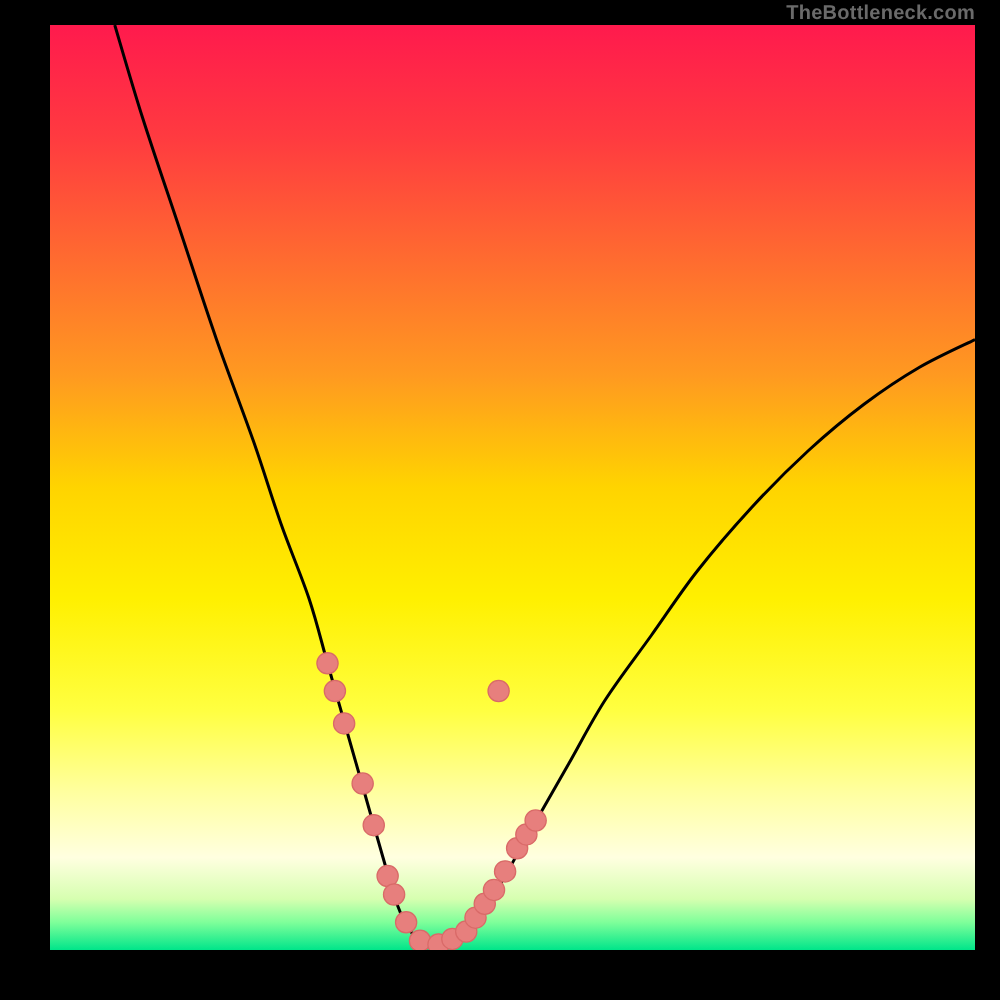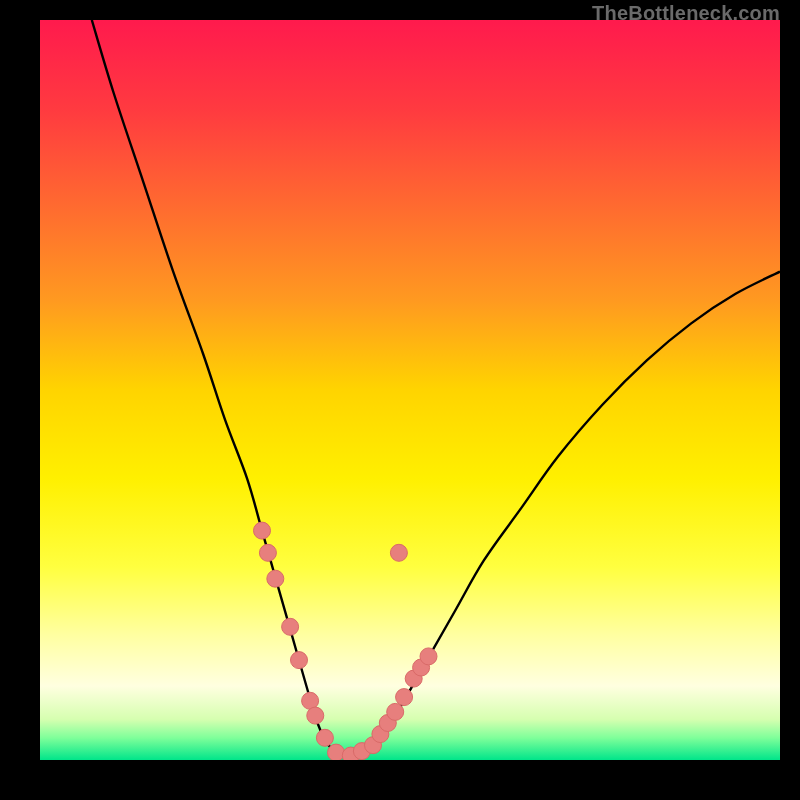--- a/index.html
+++ b/index.html
@@ -21,21 +21,21 @@
     left: 40px;
     top: 20px;
     width: 740px;
     height: 740px;
     overflow: hidden;
   }
   .watermark {
     position: absolute;
     top: 2px;
     right: 20px;
-    font-size: 20px;
+    font-size: 16px;
     font-weight: 600;
     color: #6a6a6a;
     letter-spacing: 0.2px;
   }
   svg { display: block; }
 </style>
 </head>
 <body>
 
 <div class="frame">

